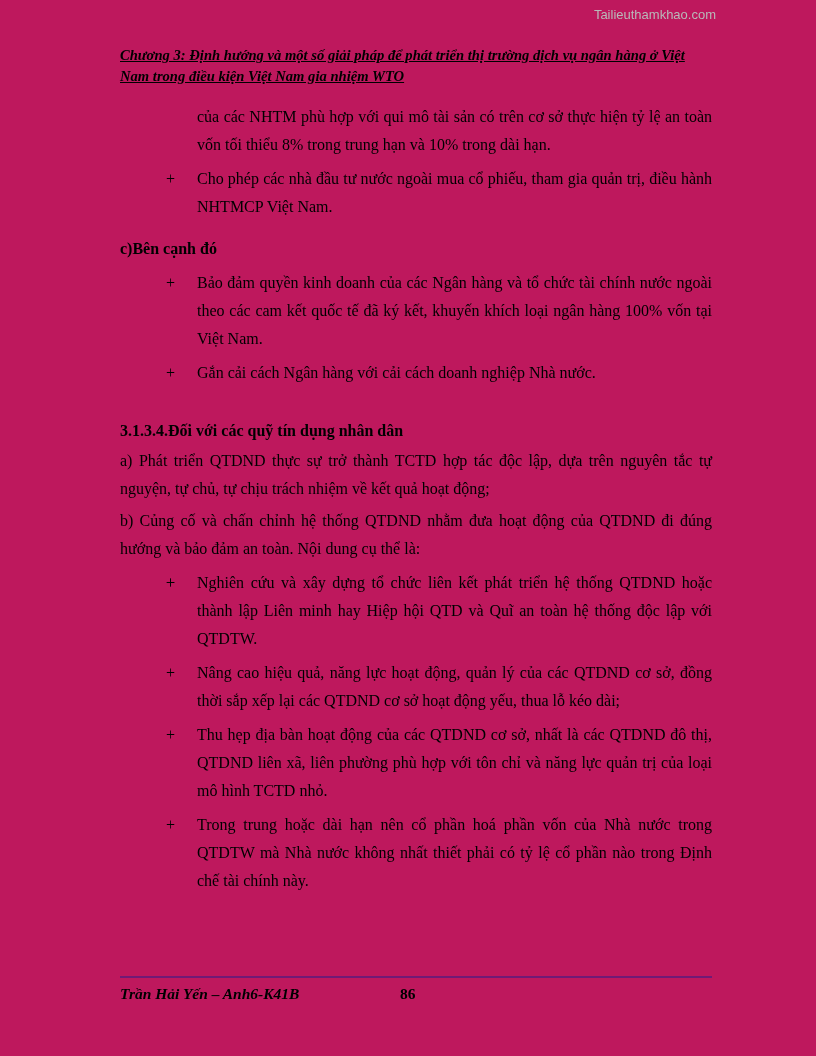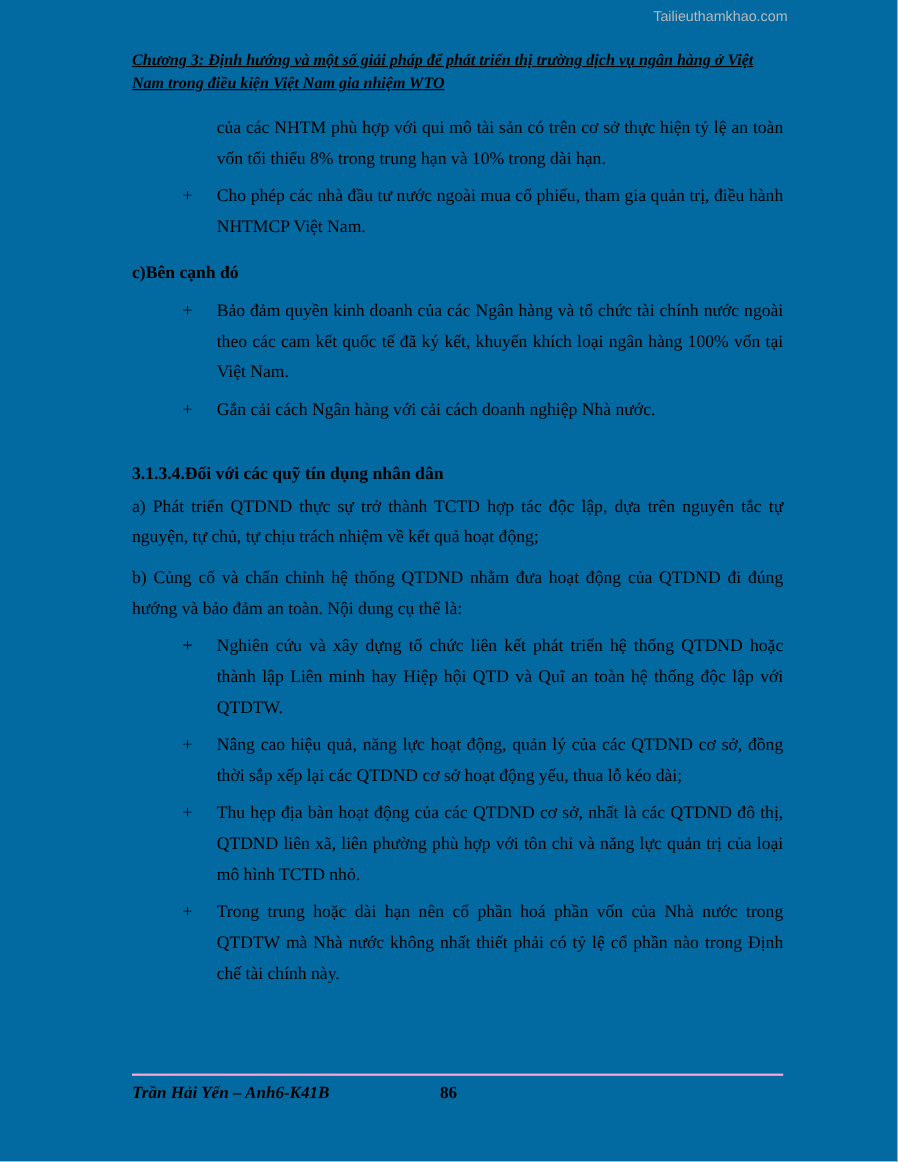--- a/index.html
+++ b/index.html
@@ -1,21 +1,21 @@
 <!DOCTYPE html>
 <html><head>
 <meta charset="utf-8">
 <style>
   * { box-sizing: border-box; }
   html, body { margin: 0; padding: 0; background: #ffffff; }
   .page {
     position: relative;
     width: 816px;
     height: 1056px;
-    background: #0369a1;
+    background: #be185d;
     font-family: "Liberation Serif", serif;
     color: #000;
     overflow: hidden;
   }
   .watermark {
     position: absolute;
     top: 7px;
     right: 100px;
     font-family: "Liberation Sans", sans-serif;
     font-size: 13px;
@@ -61,27 +61,27 @@
     font-weight: bold;
     margin: 14px 0 0 0;
   }
   .section-heading {
     font-size: 16px;
     line-height: 28px;
     font-weight: bold;
     margin: 30px 0 2px 0;
     font-family: Liberation Serif, serif;
   }
-  .spaced { margin-top: 9px; }
+  .spaced { margin-top: 4px; }
   .footer {
     position: absolute;
     top: 976px;
     left: 120px;
     width: 592px;
-    border-top: 2px solid #f9a8d4;
+    border-top: 2px solid #701a75;
     padding-top: 7px;
     font-size: 15.5px;
   }
   .footer .author {
     font-weight: bold;
     font-style: italic;
   }
   .footer .pagenum {
     position: absolute;
     left: 280px;

